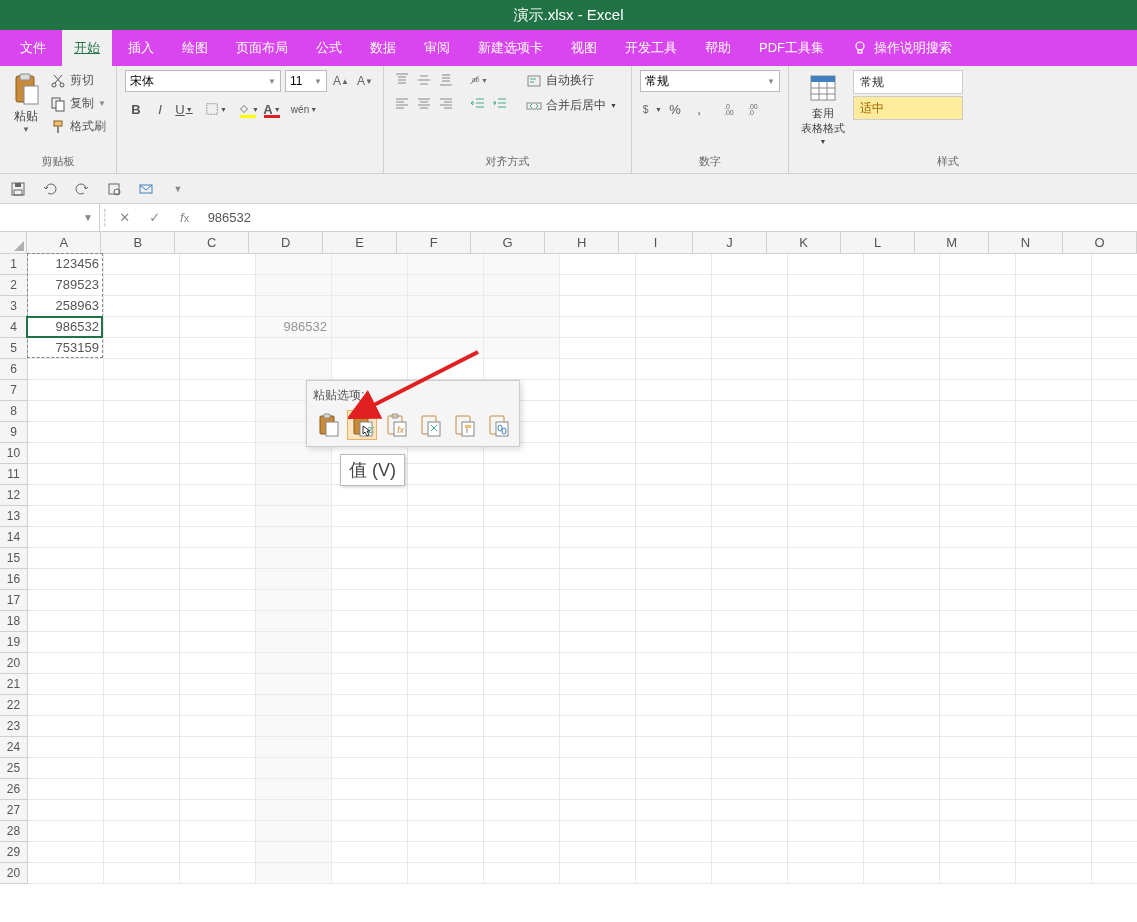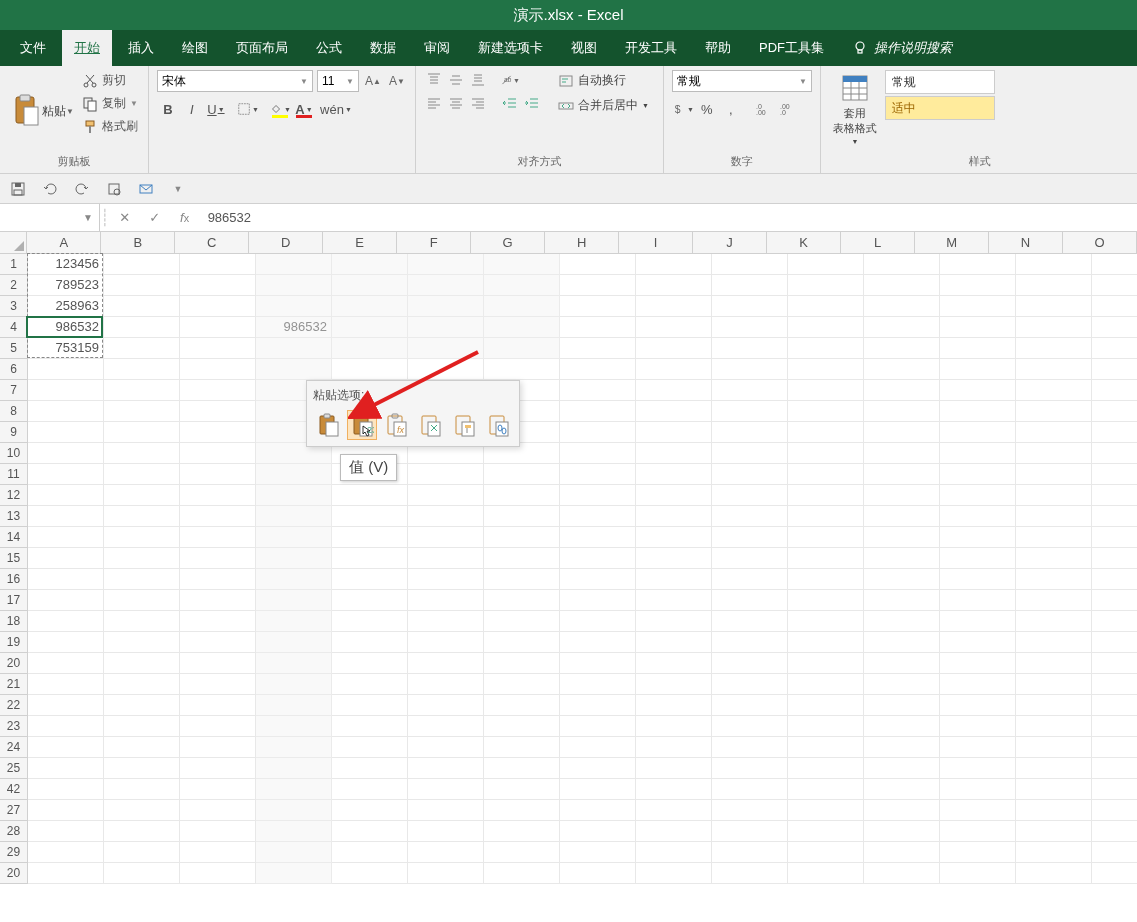--- a/index.html
+++ b/index.html
@@ -1,32 +1,32 @@
 <!DOCTYPE html>
 <html><head>
   <meta charset="utf-8">
   <style>
     * { margin: 0; padding: 0; box-sizing: border-box; font-family: "Microsoft YaHei", sans-serif; }
     body { background: #f0f0f0; width: 1137px; height: 922px; overflow: hidden; }
     
     .title-bar { background: #217346; height: 30px; display: flex; align-items: center; justify-content: center; position: relative; }
     .title-text { color: #fff; font-size: 15px; }
     
-    .ribbon-tabs { background: #14532d; height: 36px; display: flex; align-items: stretch; padding: 0 8px; gap: 4px; }
+    .ribbon-tabs { background: #d946ef; height: 36px; display: flex; align-items: stretch; padding: 0 8px; gap: 4px; }
     .tab { color: #fff; padding: 8px 12px; font-size: 13px; cursor: pointer; display: flex; align-items: center; }
     .tab.active { background: #f0f0f0; color: #217346; text-decoration: underline; }
-    .tell-me { display: flex; align-items: center; gap: 6px; color: #fff; font-size: 13px; margin-left: 12px; font-style: italic; }
+    .tell-me { display: flex; align-items: center; gap: 6px; color: #fff; font-size: 13px; margin-left: 12px; }
     .bulb-icon { width: 16px; height: 16px; }
     
     .ribbon-content { background: #f0f0f0; height: 108px; border-bottom: 1px solid #d0d0d0; display: flex; }
     .ribbon-group { border-right: 1px solid #d0d0d0; padding: 4px 8px 2px; display: flex; flex-direction: column; justify-content: space-between; }
     .group-body { display: flex; gap: 4px; flex: 1; }
     .group-label { text-align: center; font-size: 11px; color: #666; padding: 2px 0; position: relative; }
     
-    .clipboard-group .paste-btn { display: flex; flex-direction: row; align-items: center; padding: 2px; text-align: right; }
+    .clipboard-group .paste-btn { display: flex; flex-direction: column; align-items: center; padding: 2px; text-align: right; }
     .clipboard-side { display: flex; flex-direction: column; gap: 2px; font-size: 12px; }
     .clip-item { display: flex; align-items: center; gap: 4px; padding: 2px; color: #555; }
     .clip-icon { width: 16px; height: 16px; }
     
     .font-group { min-width: 260px; gap: 15px; }
     .font-row1 { display: flex; gap: 4px; margin-bottom: 6px; }
     .font-select { background: #fff; border: 1px solid #bbb; height: 22px; padding: 0 4px; font-size: 12px; display: flex; align-items: center; }
     .font-name-box { width: 156px; justify-content: space-between; }
     .font-size-box { width: 42px; justify-content: space-between; }
     .font-btn-sm { width: 20px; height: 22px; display: flex; align-items: center; justify-content: center; color: #666; font-size: 12px; }
@@ -83,21 +83,21 @@
     
     .paste-highlight { position: absolute; background: #f0f0f0; opacity: 0.4; pointer-events: none; }
     
     .paste-options { position: absolute; background: #f5f5f5; border: 1px solid #ccc; padding: 6px; box-shadow: 2px 2px 6px rgba(0,0,0,0.15); }
     .paste-title { font-size: 12px; color: #555; margin-bottom: 6px; }
     .paste-icons { display: flex; gap: 4px; }
     .paste-icon-btn { width: 30px; height: 30px; border: 1px solid transparent; display: flex; align-items: center; justify-content: center; position: relative; }
     .paste-icon-btn.hover { background: #fde5c0; border-color: #f0b060; }
     .paste-icon-svg { width: 24px; height: 24px; }
     
-    .tooltip { position: absolute; background: #fff; border: 1px solid #bbb; padding: 3px 8px; font-size: 15px; color: #444; box-shadow: 1px 1px 3px rgba(0,0,0,0.2); }
+    .tooltip { position: absolute; background: #fff; border: 1px solid #bbb; padding: 3px 8px; font-size: 18px; color: #444; box-shadow: 1px 1px 3px rgba(0,0,0,0.2); }
     
     .arrow { position: absolute; pointer-events: none; }
     
     svg.icon-s { width: 16px; height: 16px; }
   </style>
 </head>
 <body>
 
 <div class="title-bar">
   <span class="title-text">演示.xlsx  -  Excel</span>
@@ -201,21 +201,21 @@
           <div class="color-bar" style="background:#ffff00"></div>
           <span style="font-size:7px;margin-left:1px">▼</span>
         </div>
         <div class="fmt-btn">
           <span style="font-weight:bold">A</span>
           <div class="color-bar" style="background:#e02020"></div>
           <span style="font-size:7px;margin-left:1px">▼</span>
         </div>
         <div style="width:6px"></div>
         <div class="fmt-btn">
-          <span style="font-size:13px">wén</span>
+          <span style="font-size:10px">wén</span>
           <span style="font-size:7px;margin-left:1px">▼</span>
         </div>
       </div>
     </div>
   </div>
 
   <div class="ribbon-group align-group">
     <div style="flex:1;display:flex;gap:10px">
       <div>
         <div class="align-row">
@@ -436,21 +436,21 @@
         <div class="row-header">16</div>
         <div class="row-header">17</div>
         <div class="row-header">18</div>
         <div class="row-header">19</div>
         <div class="row-header">20</div>
         <div class="row-header">21</div>
         <div class="row-header">22</div>
         <div class="row-header">23</div>
         <div class="row-header">24</div>
         <div class="row-header">25</div>
-        <div class="row-header">42</div>
+        <div class="row-header">26</div>
         <div class="row-header">27</div>
         <div class="row-header">28</div>
         <div class="row-header">29</div>
         <div class="row-header">20</div>
       </div>
     <div class="cells" id="cells">
         <div class="cell-row">
           <div class="cell">123456</div>
           <div class="cell"></div>
           <div class="cell"></div>

